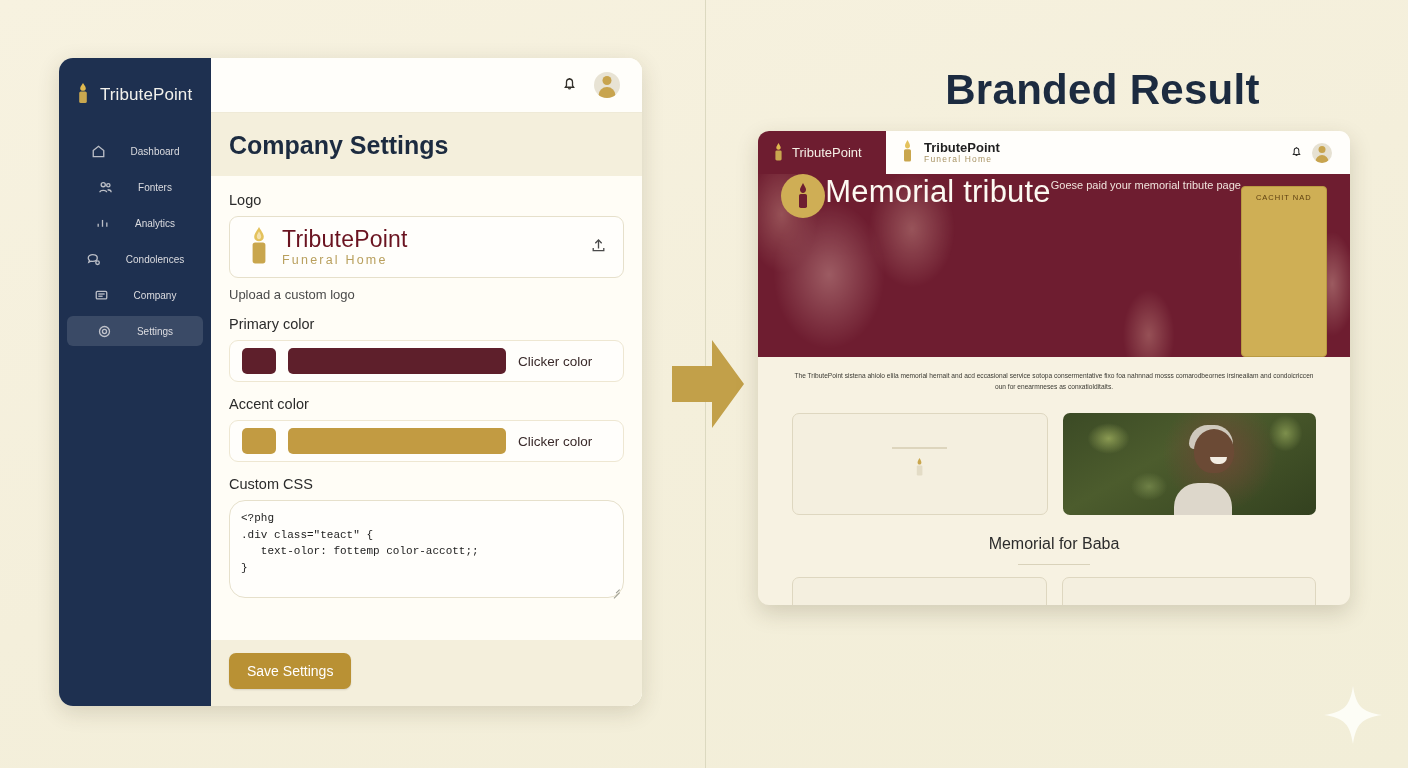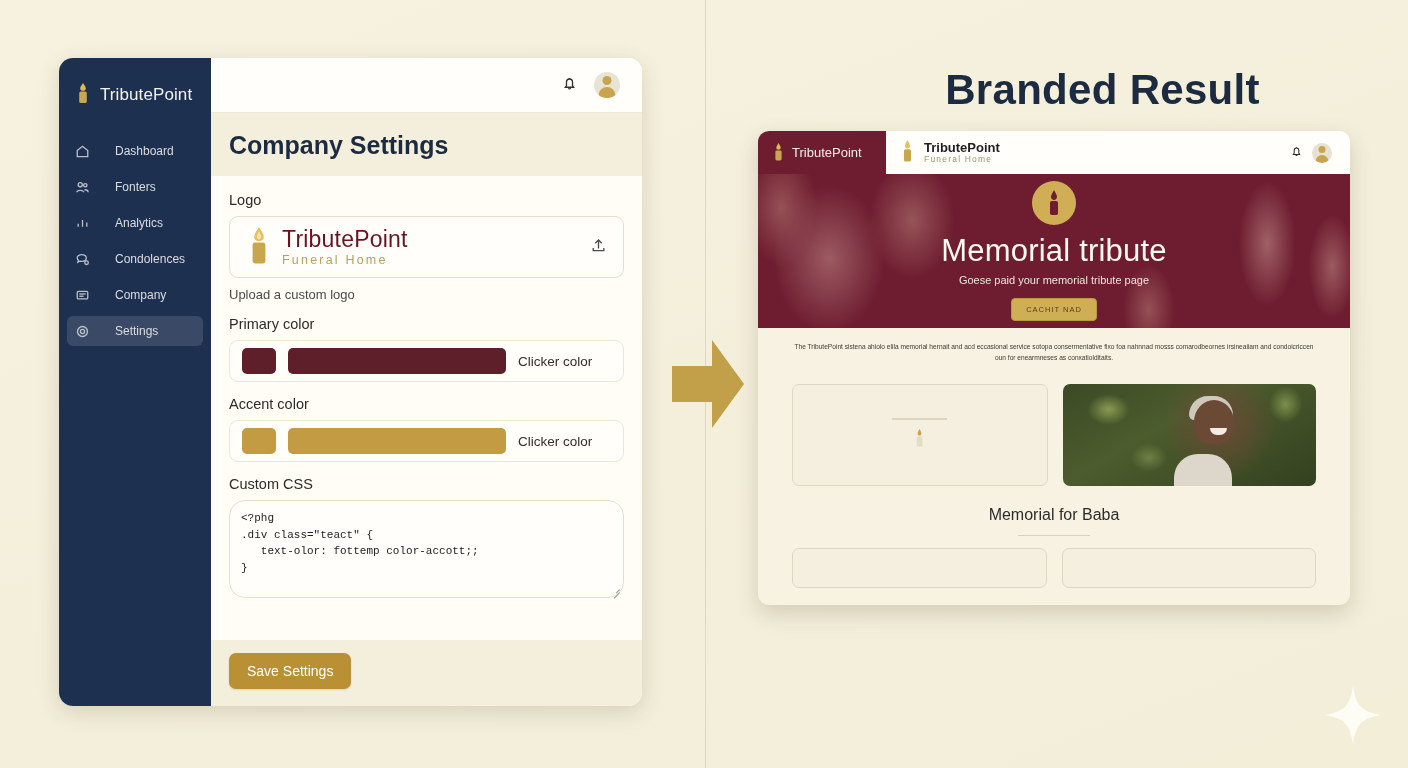--- a/index.html
+++ b/index.html
@@ -19,21 +19,21 @@
   .app-window {
     position:absolute; left:59px; top:58px; width:583px; height:648px;
     background:#fffdf6; border-radius:14px;
     box-shadow:0 6px 22px rgba(60,50,20,.16);
     overflow:hidden; display:flex;
   }
   .sidebar { width:152px; background:#1e3050; color:#e7e6e2; flex:none; padding-top:0; }
   .sb-brand { display:flex; align-items:center; gap:9px; padding:18px 0 0 16px; height:56px; }
   .sb-brand-text { font-size:17px; letter-spacing:.1px; color:#f2f1ec; }
   .sb-nav { margin-top:22px; padding:0 8px; }
-  .sb-item { display:flex; align-items:center; gap:25px; height:30px; padding:0 8px; margin-bottom:6px; border-radius:6px; font-size:12px; color:#dcdce0; }
+  .sb-item { display:flex; align-items:center; gap:25px; height:30px; padding:0 8px; margin-bottom:6px; border-radius:6px; font-size:10px; color:#dcdce0;justify-content:center; }
   .sb-item.active { background:#3a4a66; }
   .sb-ico { width:15px; height:15px; flex:none; display:flex; align-items:center; justify-content:center; opacity:.85; }
   .sb-ico svg { width:15px; height:15px; stroke:#d8d8dc; fill:none; stroke-width:1.4; }
 
   .app-main { flex:1; display:flex; flex-direction:column; background:#fffdf6; }
   .topbar { height:55px; background:#fffefa; border-bottom:1px solid #efead7; display:flex; align-items:center; justify-content:flex-end; gap:16px; padding-right:22px; }
   .bell svg { width:17px; height:17px; stroke:#33302a; fill:none; stroke-width:1.4; }
   .avatar { width:26px;height:26px;border-radius:50%;background:#e8e3d4; position:relative; overflow:hidden; }
   .avatar::before{content:"";position:absolute;left:50%;top:4px;transform:translateX(-50%);width:9px;height:9px;border-radius:50%;background:#c8a44e;}
   .avatar::after{content:"";position:absolute;left:50%;top:15px;transform:translateX(-50%);width:17px;height:13px;border-radius:9px 9px 0 0;background:#c8a44e;}
@@ -77,21 +77,21 @@
   .rw-brandstrip span { color:#f5efe6; font-size:13px; }
   .rw-topbar { flex:1; background:#fffefb; display:flex; align-items:center; padding:0 18px 0 14px; gap:9px; }
   .rw-logo-main { font-size:13px; color:#1f1f1f; font-weight:bold; line-height:1.05; }
   .rw-logo-sub { font-size:8.5px; color:#a89364; letter-spacing:1.2px; }
   .rw-spacer { flex:1; }
   .rw-bell svg{width:13px;height:13px;stroke:#2b2b2b;fill:none;stroke-width:1.4;}
   .rw-avatar{width:20px;height:20px;border-radius:50%;background:#e6e1d2;position:relative;overflow:hidden;}
   .rw-avatar::before{content:"";position:absolute;left:50%;top:3px;transform:translateX(-50%);width:7px;height:7px;border-radius:50%;background:#c8a44e;}
   .rw-avatar::after{content:"";position:absolute;left:50%;top:12px;transform:translateX(-50%);width:13px;height:10px;border-radius:7px 7px 0 0;background:#c8a44e;}
 
-  .hero { height:154px; position:relative; overflow:hidden; background:#6e1d30; display:flex; flex-direction:column; align-items:center; justify-content:center; }
+  .hero { height:183px; position:relative; overflow:hidden; background:#6e1d30; display:flex; flex-direction:row; justify-content:center; }
   .hero-bg { position:absolute; inset:0; opacity:.38;
     background:
       radial-gradient(ellipse 90px 120px at 12% 55%, #e8c0b4 0%, rgba(232,192,180,0) 62%),
       radial-gradient(ellipse 70px 95px at 26% 30%, #dcae9f 0%, rgba(220,174,159,0) 62%),
       radial-gradient(ellipse 55px 90px at 4% 22%, #d9a796 0%, rgba(217,167,150,0) 65%),
       radial-gradient(ellipse 48px 105px at 86% 45%, #f0cfc0 0%, rgba(240,207,192,0) 60%),
       radial-gradient(ellipse 38px 85px at 97% 60%, #e6bfae 0%, rgba(230,191,174,0) 62%),
       radial-gradient(ellipse 40px 70px at 66% 88%, #d7a494 0%, rgba(215,164,148,0) 65%);
   }
   .hero-emblem { width:44px;height:44px;border-radius:50%;background:#cfae55; display:flex;align-items:center;justify-content:center; position:relative; z-index:2; margin-bottom:8px;}

